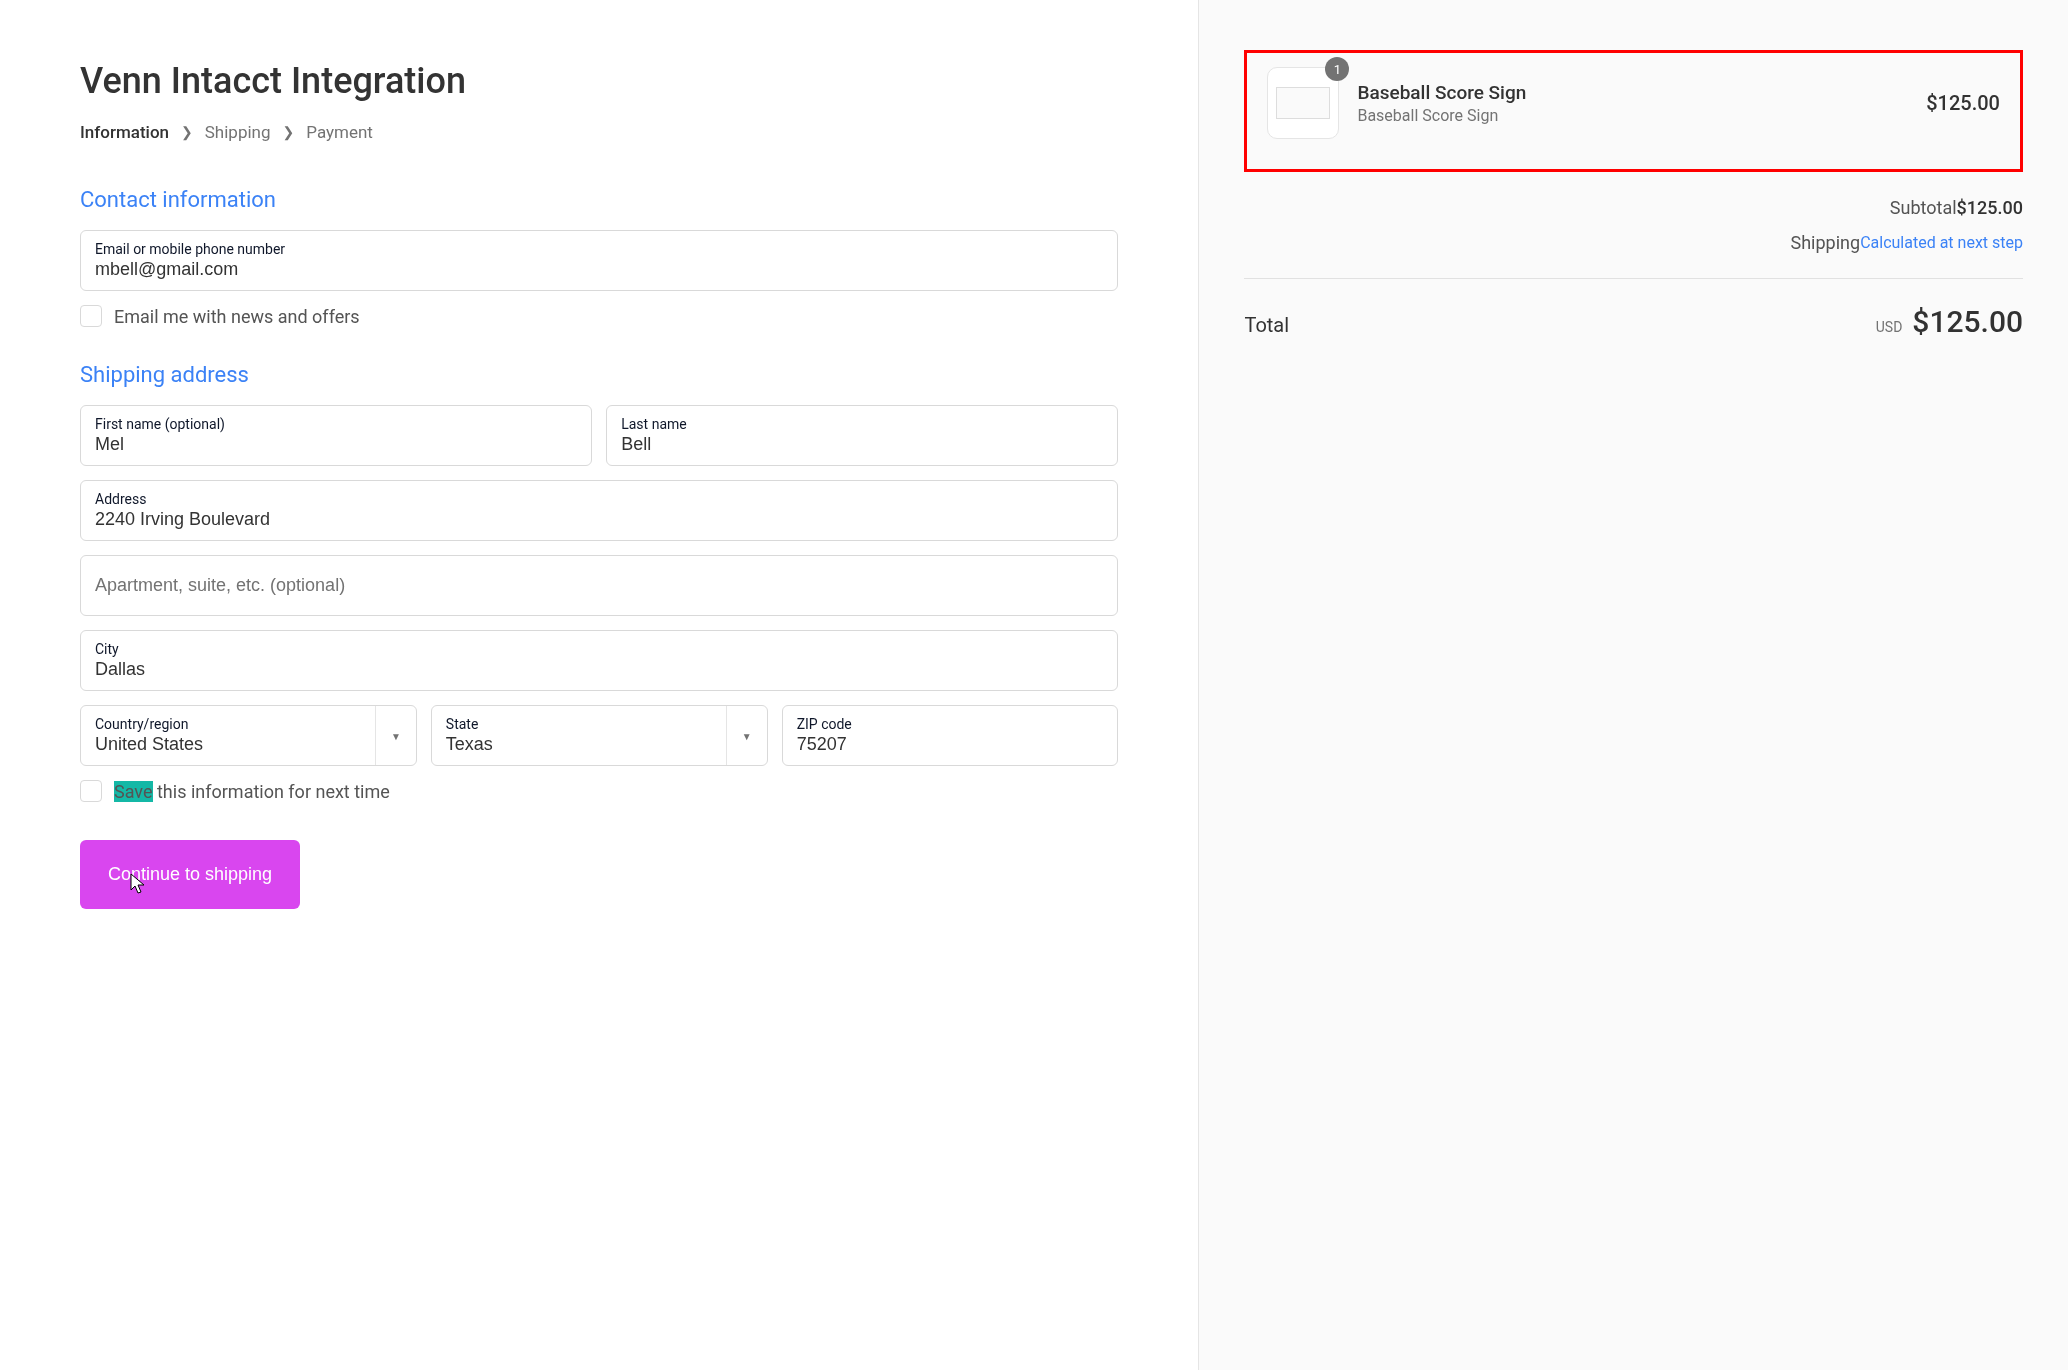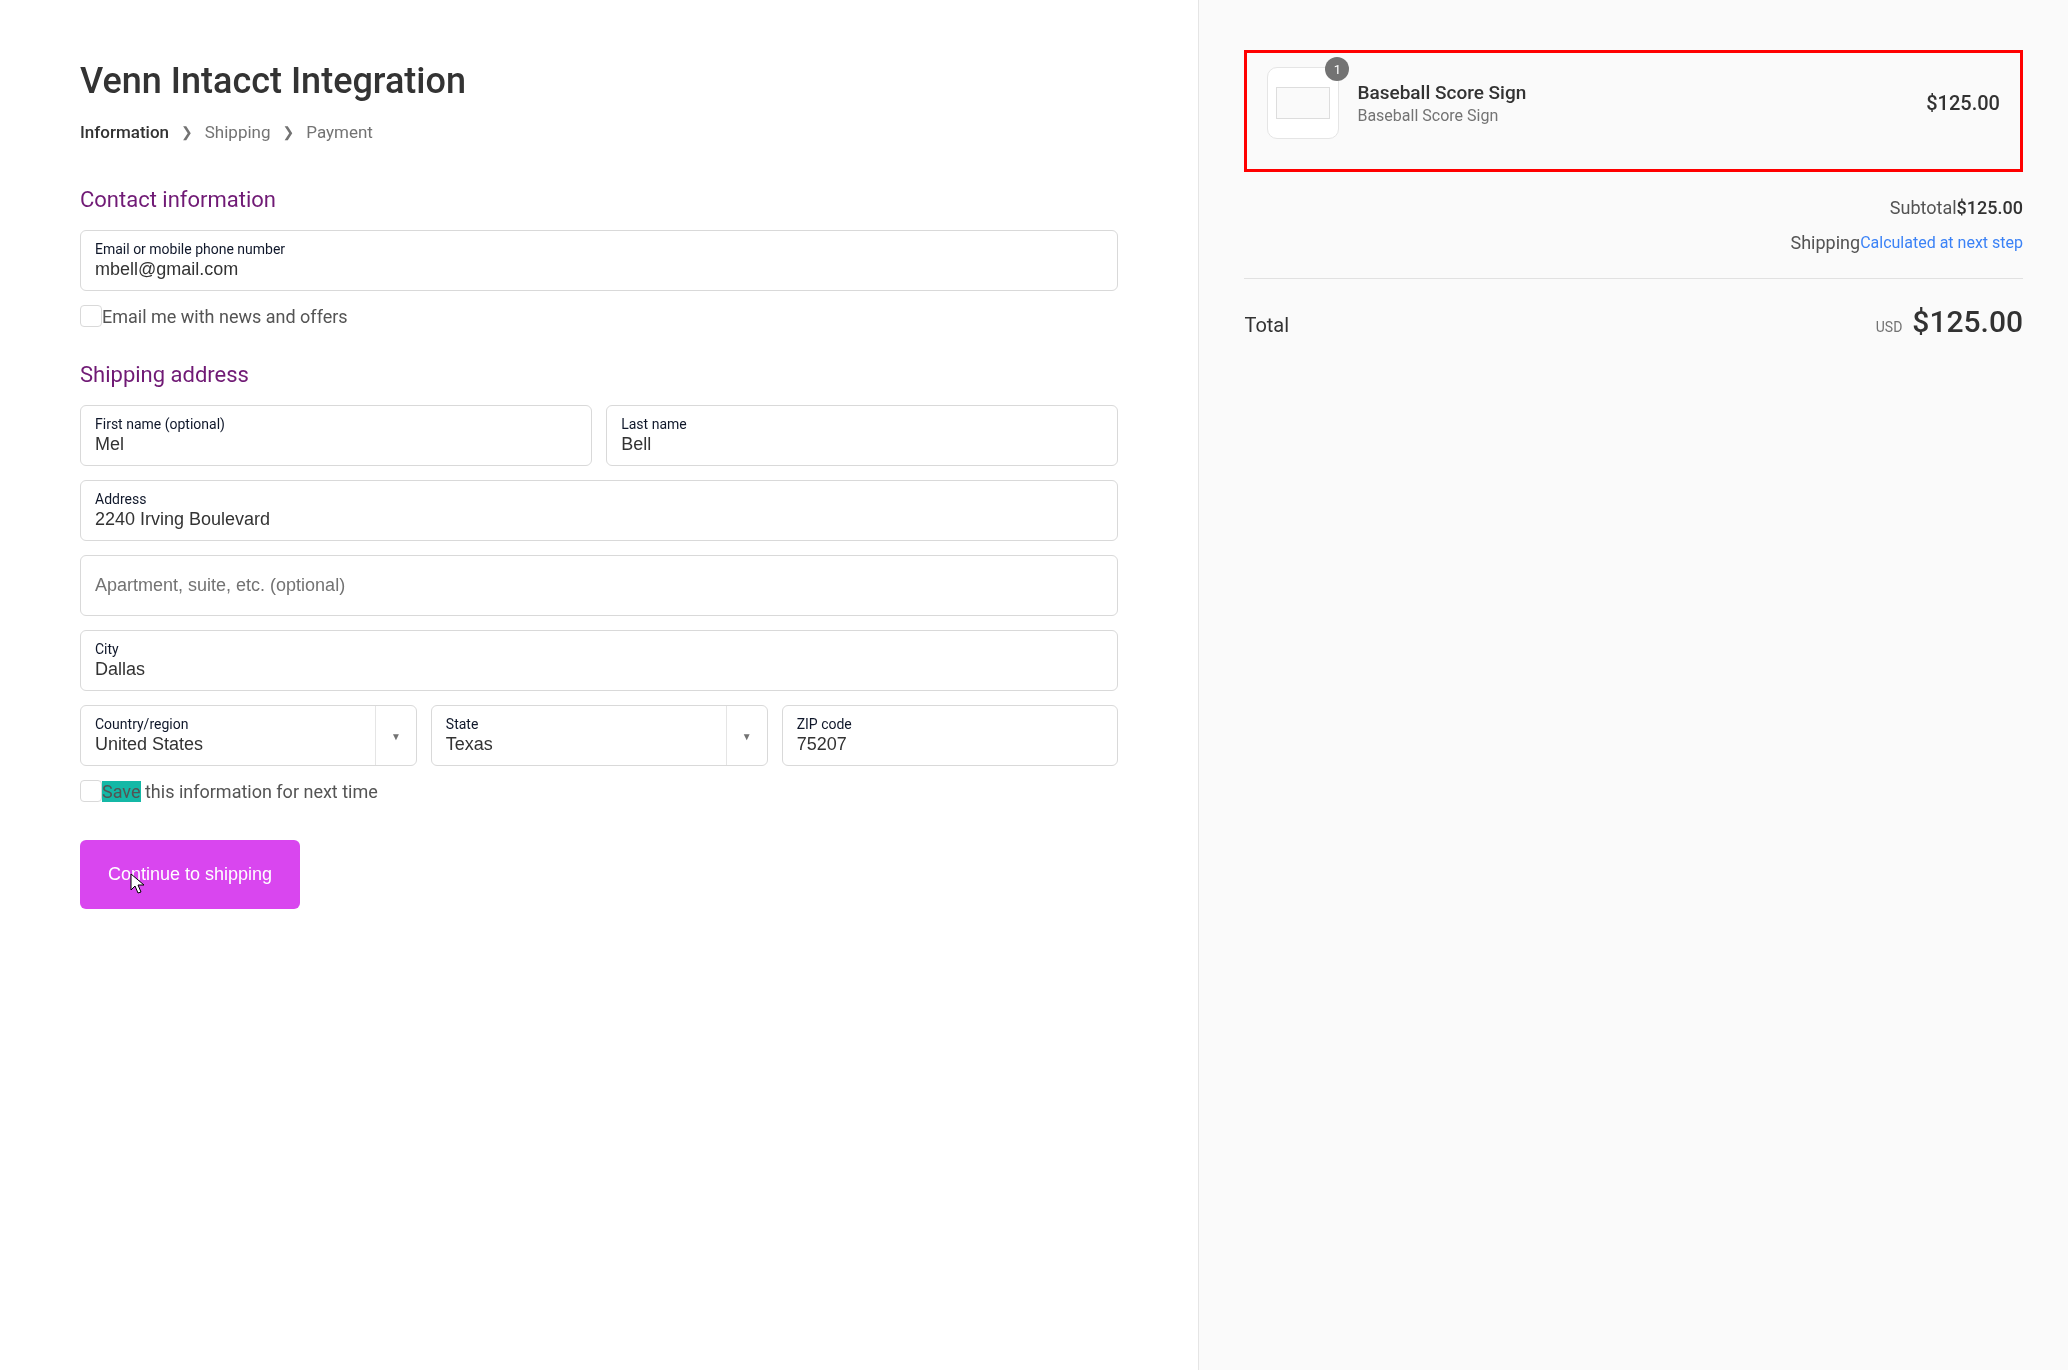--- a/index.html
+++ b/index.html
@@ -46,21 +46,21 @@
       color: #333;
       font-weight: 500;
     }
     .chevron {
       color: #737373;
       font-size: 14px;
     }
     .section-heading {
       font-size: 22px;
       font-weight: 400;
-      color: #701a75;
+      color: #3b82f6;
       margin-bottom: 18px;
     }
     .field {
       position: relative;
       border: 1px solid #d9d9d9;
       border-radius: 6px;
       padding: 10px 14px 10px 14px;
       background: #fff;
       margin-bottom: 14px;
       width: 100%;
@@ -82,20 +82,21 @@
     .field.empty {
       padding: 19px 14px;
     }
     .field.empty .field-input::placeholder {
       color: #737373;
       font-size: 18px;
     }
     .checkbox-row {
       display: flex;
       align-items: center;
+      gap: 12px;
       margin-bottom: 35px;
       font-size: 18px;
       color: #545454;
     }
     .checkbox {
       width: 22px;
       height: 22px;
       border: 1px solid #d9d9d9;
       border-radius: 4px;
       background: #fff;

